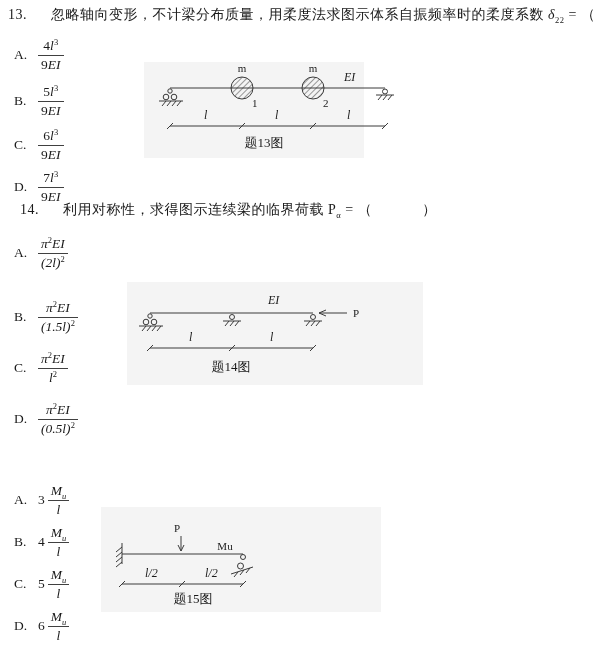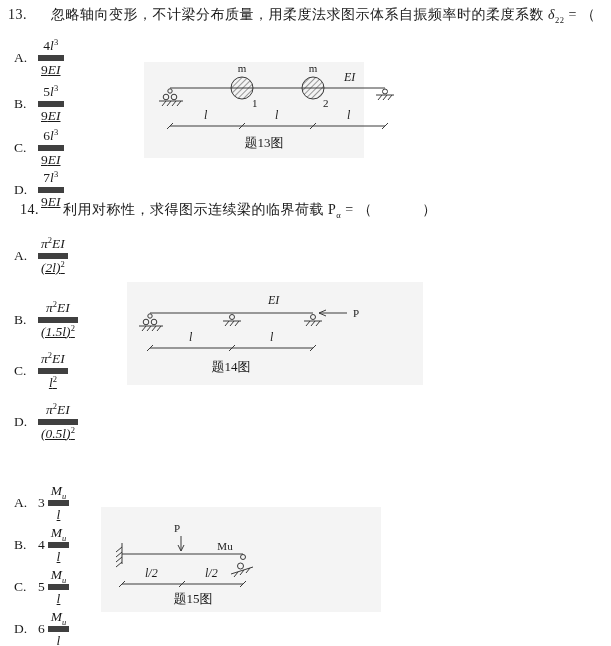--- a/index.html
+++ b/index.html
@@ -9,21 +9,21 @@
   .q-num{margin-right:24px;}
   .mi{font-style:italic;font-family:"Liberation Serif","DejaVu Serif",serif;}
   sup{font-size:8.5px;vertical-align:super;line-height:0;}
   sub{font-size:8.5px;vertical-align:sub;line-height:0;text-align:right;}
   .paren-gap{display:inline-block;width:50px;}
   .opt{position:absolute;display:flex;align-items:center;}
   .opt-label{font-size:13.5px;width:24px;flex:0 0 auto;}
   .coef{font-size:13.5px;margin-right:3px;}
   .frac{display:inline-block;text-align:center;font-size:13.5px;line-height:1.15;}
   .frac .num{display:block;padding:0 3px 1px 3px;}
-  .frac .den{display:block;border-top:6px solid #404040;padding:1px 3px 0 3px;text-decoration:underline;}
+  .frac .den{display:block;border-top:1px solid #404040;padding:1px 3px 0 3px;}
   .fig{position:absolute;}
   .fig svg{display:block;}
   svg text{font-family:"Liberation Serif","DejaVu Serif",serif;fill:#1a1a1a;}
   svg .lab-cjk{font-size:13px;}
   svg .lab-math{font-size:12px;font-style:italic;}
   svg .lab-sm{font-size:11px;}
   svg line,svg circle,svg path,svg polyline{stroke:#3a3a3a;fill:none;stroke-width:1;}
   svg .figbg{fill:#f4f4f4;stroke:none;}
   svg .mass{fill:url(#hatchp);}
 </style>

